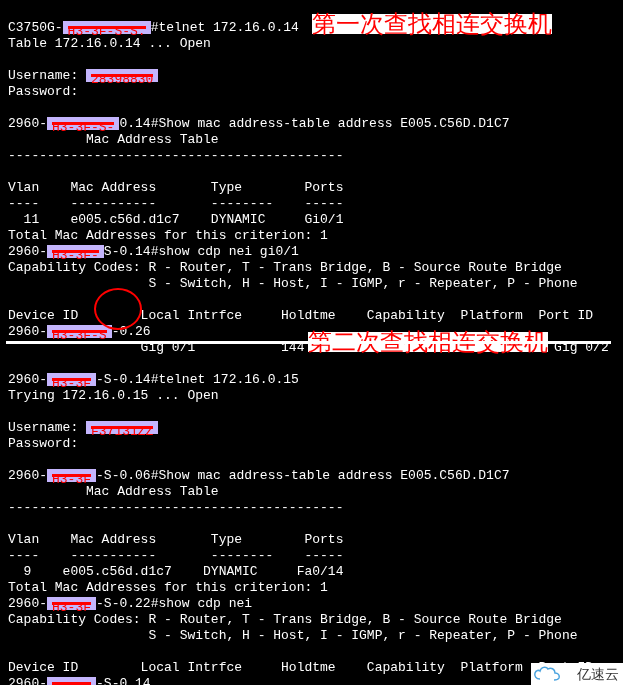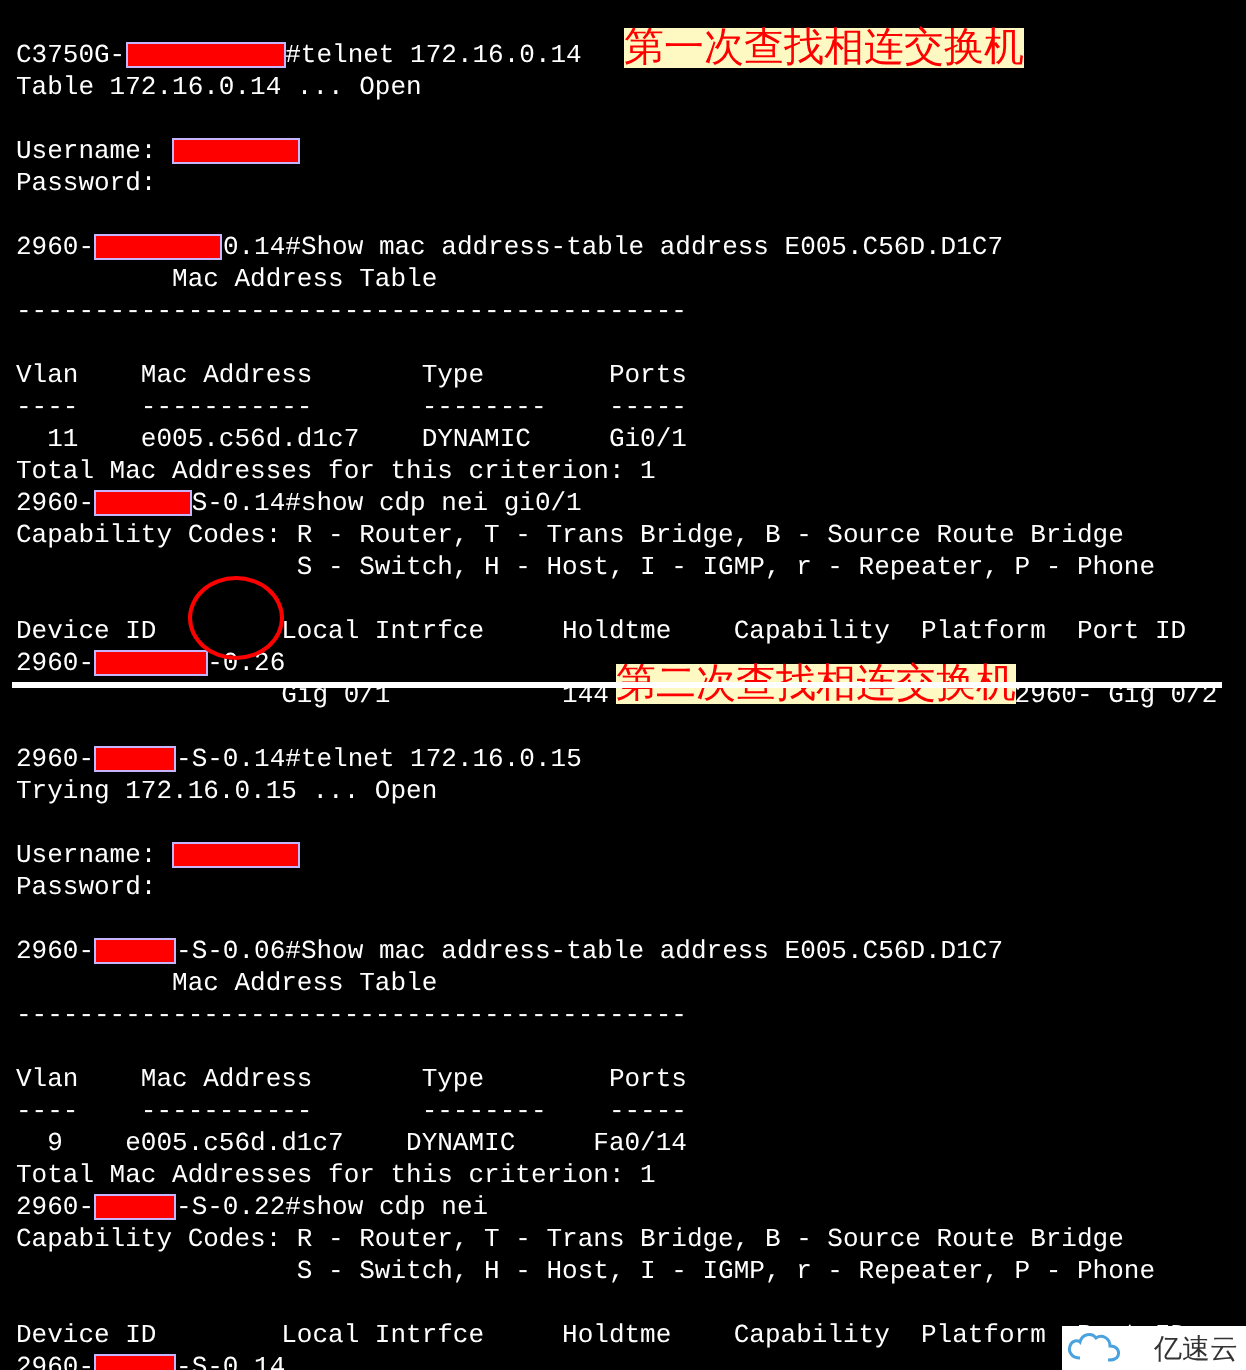--- a/index.html
+++ b/index.html
@@ -16,34 +16,34 @@
       border-left: 2px solid #000;
     }
     .terminal {
       padding: 4px 6px;
       white-space: pre;
       position: relative;
     }
     .redact {
       background: #f00;
       color: #f00;
-      border: 1px solid #c4b5fd;
+      border: 5px solid #c4b5fd;
       display: inline-block;
       line-height: 11px;
       height: 13px;
       vertical-align: middle;
       font-family: Liberation Mono, monospace;
     }
     .annotation {
       position: absolute;
       color: #f00;
       font-family: "Microsoft YaHei", "SimHei", sans-serif;
-      font-size: 20px;
+      font-size: 24px;
       font-weight: 500;
-      background: #fef9c3;
+      background: #ffffff;
       line-height: 20px;
     }
     .circle {
       position: absolute;
       border: 2px solid #f00;
       border-radius: 50%;
       width: 48px;
       height: 42px;
       pointer-events: none;
     }
@@ -74,21 +74,21 @@
     }
     .wm-logo svg { display: block; }
   </style>
 </head>
 <body>
 
 <div class="terminal">
 <span><span>C3750G-</span><span class="redact">H3-3F-S-S.</span><span>#telnet 172.16.0.14</span></span>
 <span>Table 172.16.0.14 ... Open</span>
 
-<span><span>Username: </span><span class="redact">45283047</span></span>
+<span><span>Username: </span><span class="redact">28398830</span></span>
 <span>Password:</span>
 
 <span><span>2960-</span><span class="redact">H3-3F-S-</span><span>0.14#Show mac address-table address E005.C56D.D1C7</span></span>
 <span>          Mac Address Table</span>
 <span>-------------------------------------------</span>
 
 <span>Vlan    Mac Address       Type        Ports</span>
 <span>----    -----------       --------    -----</span>
 <span>  11    e005.c56d.d1c7    DYNAMIC     Gi0/1</span>
 <span>Total Mac Addresses for this criterion: 1</span>

